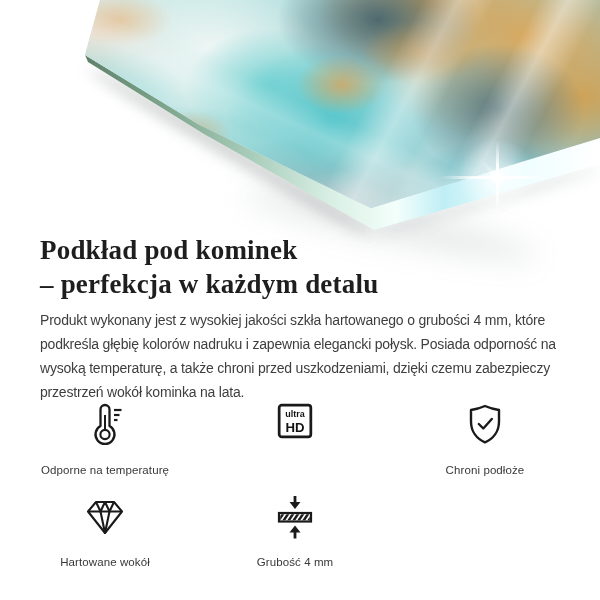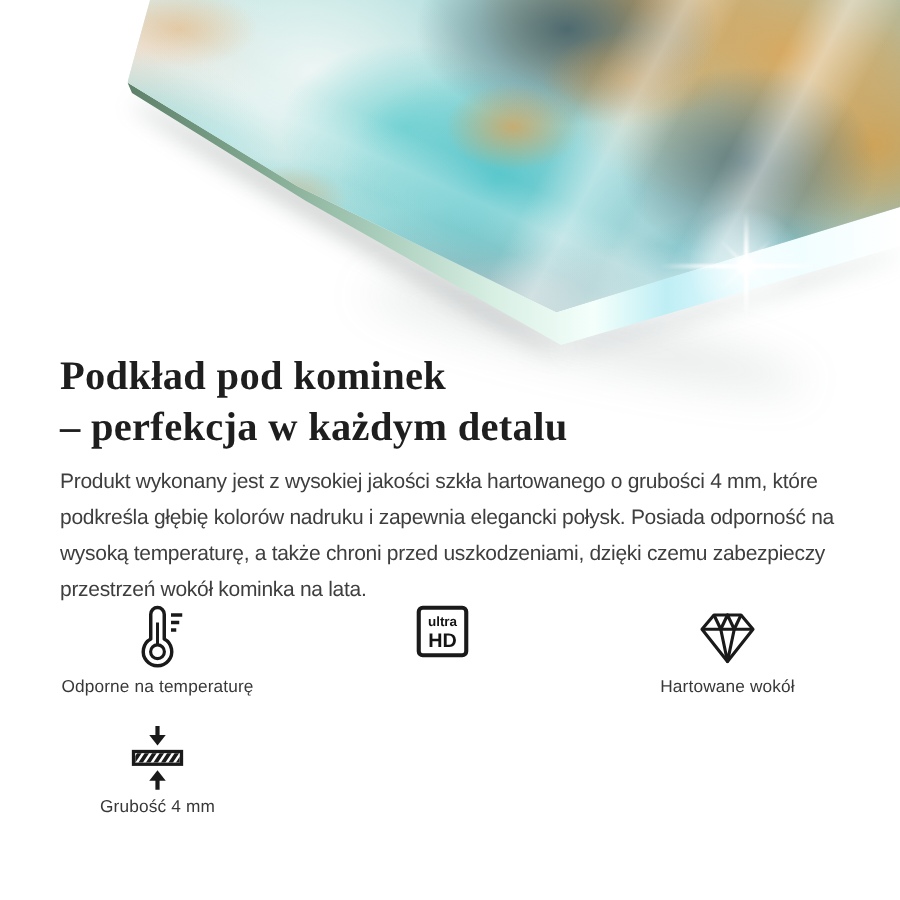--- a/index.html
+++ b/index.html
@@ -93,21 +93,21 @@
     letter-spacing:-0.2px;
   }
 
   
   .features{
     position:absolute;left:10px;top:402px;width:570px;
     display:grid;grid-template-columns:1fr 1fr 1fr;row-gap:18px;
   }
   .feature{display:flex;flex-direction:column;align-items:center;}
   .ficon{height:46px;display:flex;justify-content:center;}
-  .flabel{margin-top:4px;font-size:11.5px;color:#383838;letter-spacing:.1px;}
+  .flabel{margin-top:16px;font-size:11.5px;color:#383838;letter-spacing:.1px;}
   .ficon svg{stroke:#1a1a1a;fill:none;}
   .ficon svg .fill{fill:#1a1a1a;stroke:none;}
   .ficon svg text{fill:#141414;stroke:none;font-family:"Liberation Sans",sans-serif;font-weight:bold;}
 </style>
 </head>
 <body>
 
 <div class="hero" aria-label="Narożnik szklanego podkładu pod kominek z abstrakcyjnym marmurowym nadrukiem (turkus, złoto, szarość) i błyskiem światła na krawędzi">
   <div class="shadow-left"></div>
   <div class="shadow-right"></div>
@@ -147,20 +147,29 @@
   <div class="feature">
     <div class="ficon">
       <svg width="38" height="38" viewBox="0 0 36 36">
         <rect x="3" y="3" width="30" height="30" rx="2.5" stroke-width="2.6"></rect>
         <text x="18" y="14.5" text-anchor="middle" font-size="8.5">ultra</text>
         <text x="18" y="28" text-anchor="middle" font-size="12.5">HD</text>
       </svg>
     </div>
   </div>
 
+  <div class="feature">
+    <div class="ficon">
+      <svg width="44" height="44" viewBox="0 0 44 44" stroke-width="2.4" stroke-linecap="round" stroke-linejoin="round">
+        <path d="M22,4 C26.5,6 31,7.3 36,8 V19.5 C36,29.5 30.2,36.8 22,40.3 C13.8,36.8 8,29.5 8,19.5 V8 C13,7.3 17.5,6 22,4 Z"></path>
+        <path d="M15.8,22 L20.3,26.5 L28.8,17"></path>
+      </svg>
+    </div>
+    <div class="flabel">Chroni podłoże</div>
+  </div>
 
   <div class="feature">
     <div class="ficon">
       <svg width="44" height="44" viewBox="0 0 44 44" stroke-width="2.1" stroke-linejoin="round">
         <path d="M13,8 H31 L39,17.5 L22,39 L5,17.5 Z"></path>
         <path d="M5,17.5 H39"></path>
         <path d="M13,8 L17.5,17.5 L22,8 L26.5,17.5 L31,8"></path>
         <path d="M17.5,17.5 L22,39 L26.5,17.5"></path>
       </svg>
     </div>

